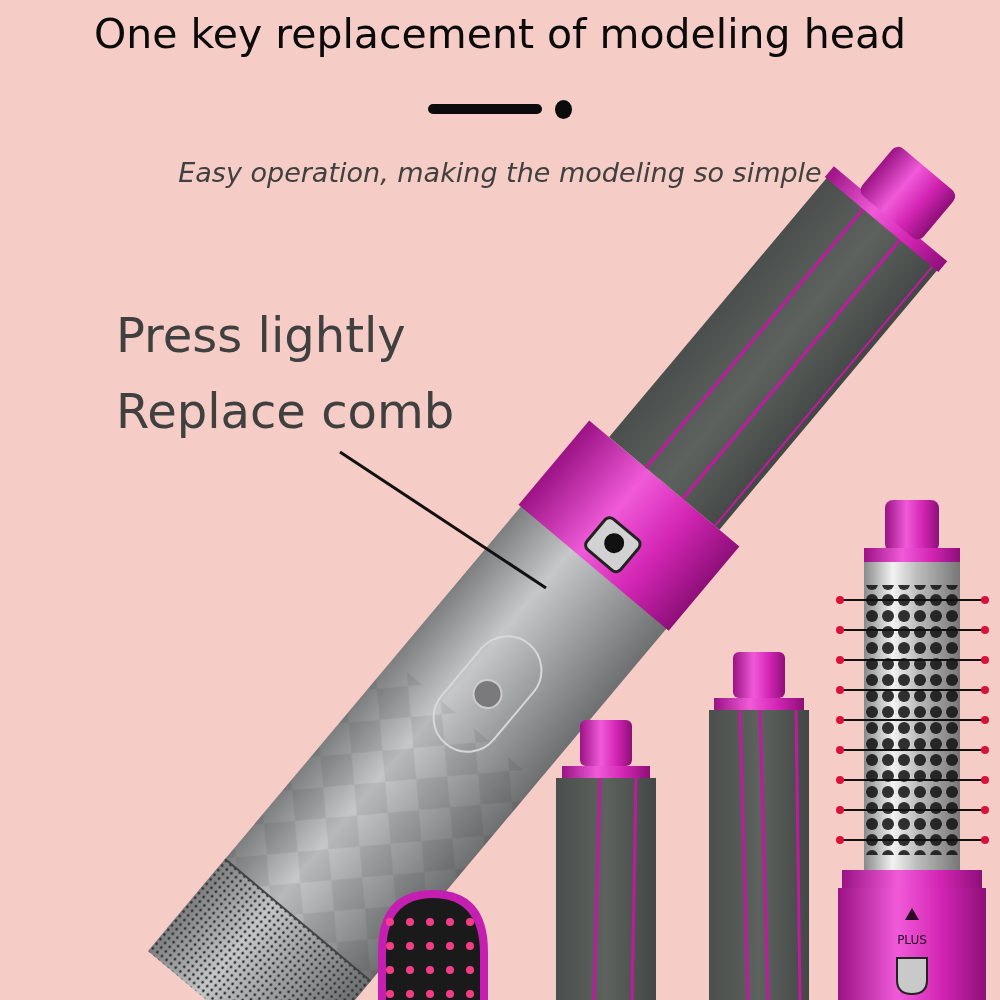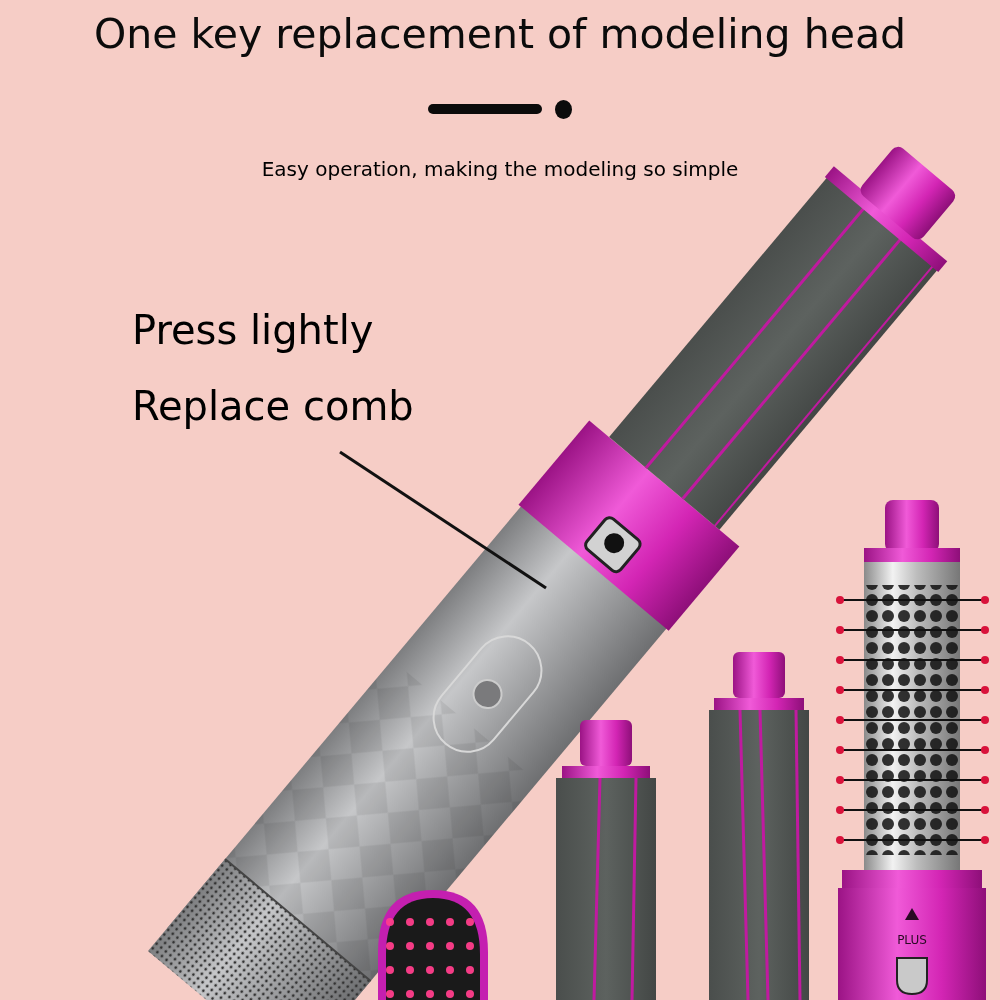--- a/index.html
+++ b/index.html
@@ -12,23 +12,23 @@
     .title {
       position: absolute; left: 0; right: 0; top: 10px;
       text-align: center; font-size: 41px; color: #0b0b0b;
       letter-spacing: 0px;
     }
     .divider { position: absolute; top: 100px; left: 428px; width: 150px; height: 20px; }
     .divider .bar { position: absolute; left: 0; top: 4px; width: 114px; height: 10px; background: #0b0b0b; border-radius: 5px; }
     .divider .dot { position: absolute; left: 127px; top: 0px; width: 17px; height: 19px; background: #0b0b0b; border-radius: 50%; }
     .subtitle {
       position: absolute; left: 0; right: 0; top: 157px;
-      text-align: center; font-size: 20px; color: #000000;
+      text-align: center; font-size: 27px; color: #404040; font-style: italic;
     }
-    .callout { position: absolute; left: 132px; font-size: 40px; color: #000000; }
+    .callout { position: absolute; left: 116px; font-size: 48px; color: #404040; }
     .callout.l1 { top: 307px; }
     .callout.l2 { top: 383px; }
     svg.scene { position: absolute; left: 0; top: 0; }
   </style>
 </head>
 <body>
 
 <div class="title">One key replacement of modeling head</div>
 <div class="divider">
   <div class="bar"></div>

